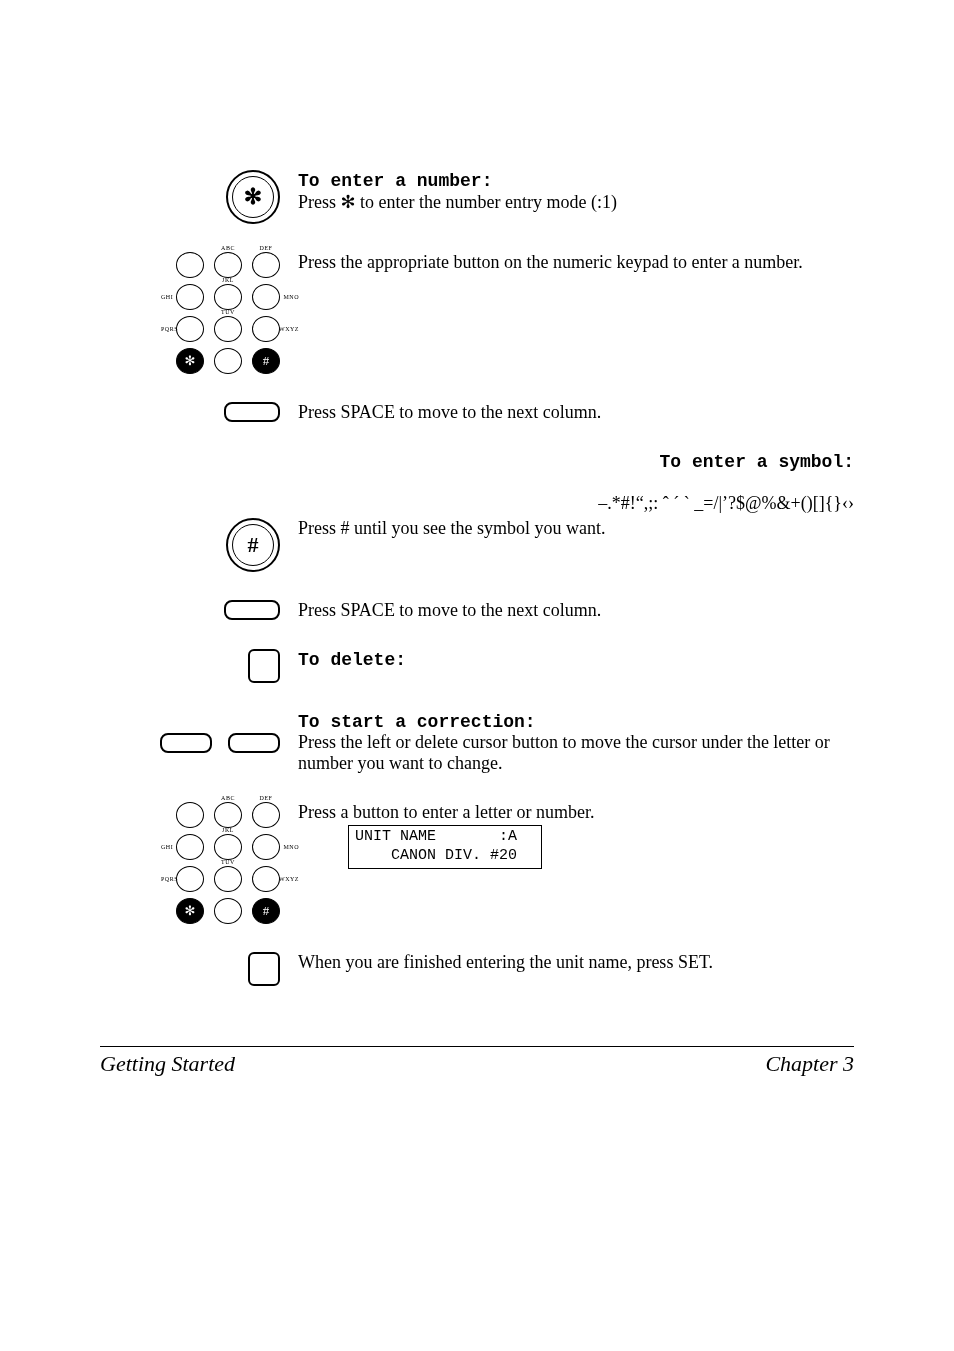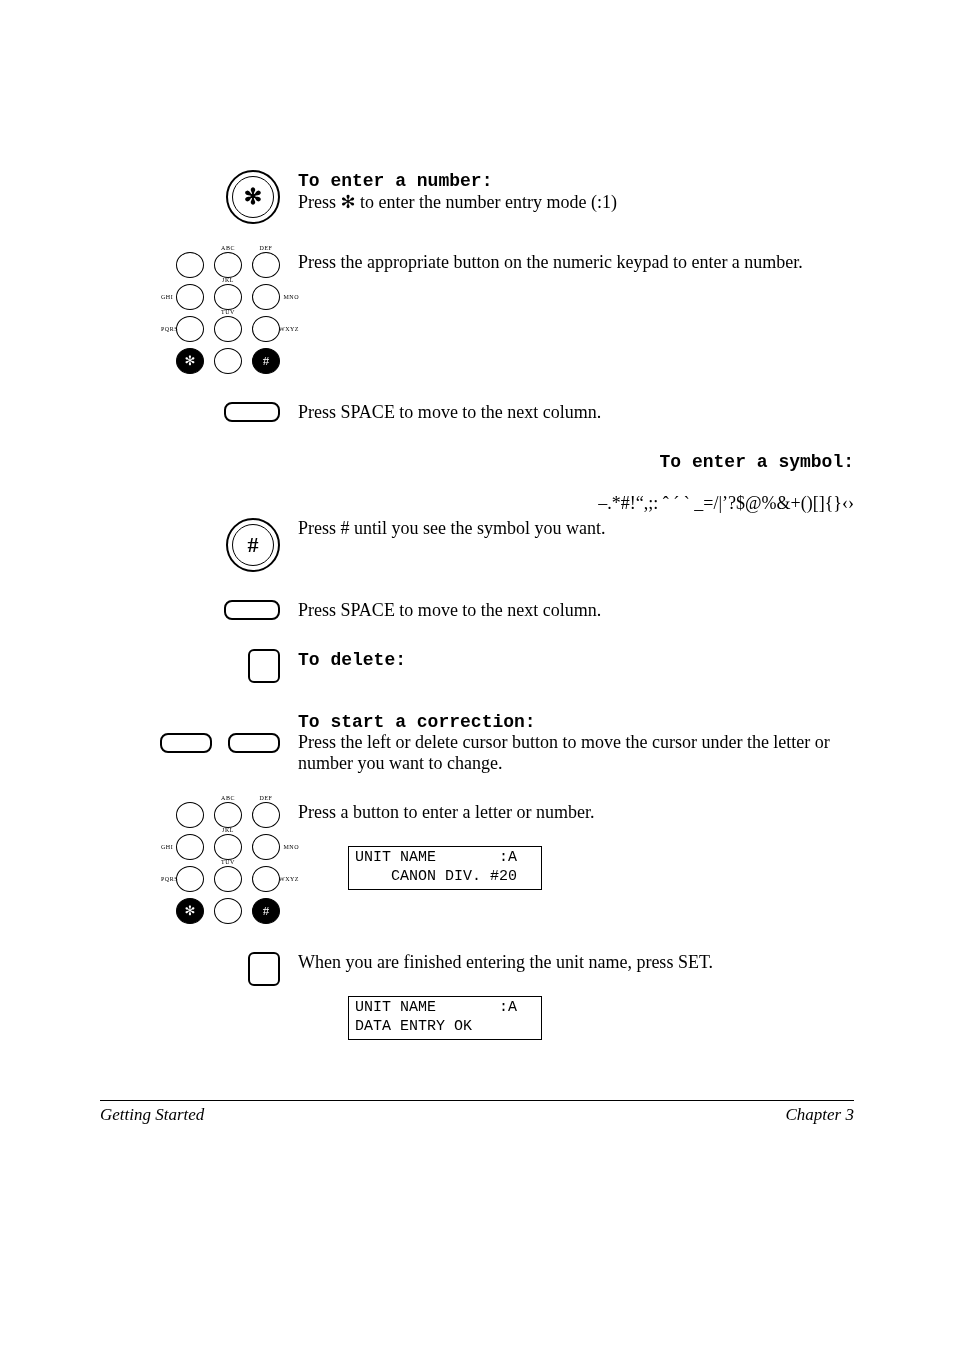--- a/index.html
+++ b/index.html
@@ -98,34 +98,34 @@
 
   
   .lcd {
     display: inline-block;
     border: 1.5px solid #000;
     font-family: "Courier New", monospace;
     font-size: 15px;
     line-height: 1.25;
     padding: 2px 6px;
     margin-left: 50px;
-    margin-top: 23px;
+    margin-top: 2px;
     white-space: pre;
     min-width: 180px;
   }
 
   
   .footer {
     margin-top: 60px;
     border-top: 1px solid #000;
     padding-top: 4px;
     display: flex;
     justify-content: space-between;
     font-style: italic;
-    font-size: 17px;
+    font-size: 22px;
   }
 </style>
 </head>
 <body>
 
 <div class="page">
 
   <div class="row">
     <div class="icon-col">
       <div class="big-round">
@@ -283,22 +283,20 @@
 <span>    CANON DIV. #20</span></div>
     </div>
   </div>
 
   <div class="row">
     <div class="icon-col" style="align-items:flex-start;">
       <div class="small-btn"></div>
     </div>
     <div class="text-col">
       <span>When you are finished entering the unit name, press SET.</span><br>
-      <div class="lcd"><span>UNIT NAME       :A</span>
-<span>DATA ENTRY OK</span></div>
     </div>
   </div>
 
   <div class="footer">
     <span>Getting Started</span>
     <span>Chapter 3</span>
   </div>
 
 </div>
 

